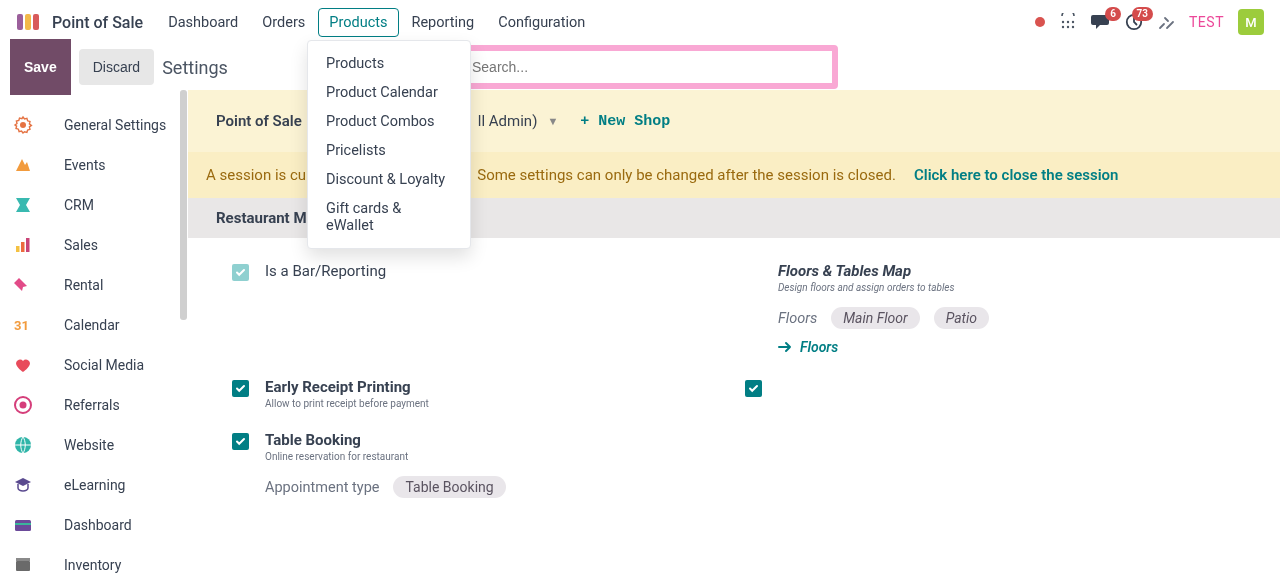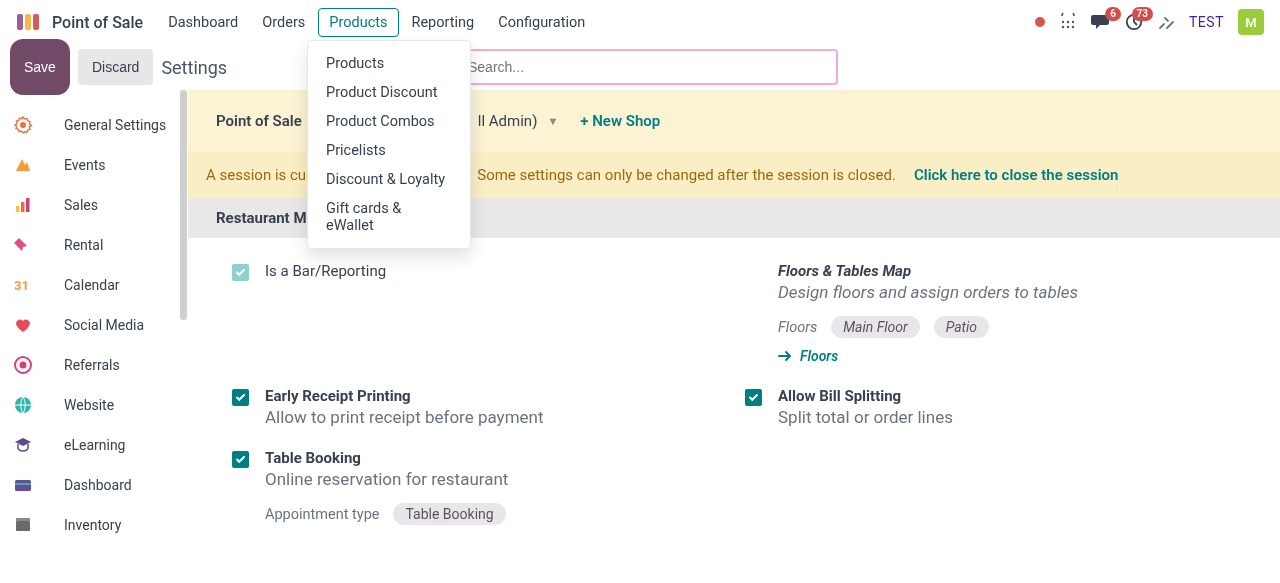--- a/index.html
+++ b/index.html
@@ -24,63 +24,63 @@
   .topnav { display:flex; align-items:center; height:44px; padding:0 16px; }
   .logo { width:24px; height:24px; margin-right:12px; display:flex; align-items:center; }
   .brand { font-size:16px; font-weight:500; color:#374151; margin-right:14px; cursor:pointer; }
   .nav-item { font-size:14.5px; color:#374151; padding:5px 10px; margin-right:2px; border-radius:4px; border:1px solid transparent; cursor:pointer; }
   .nav-item.active { border:1px solid var(--teal); color:var(--teal); }
   .topnav-right { margin-left:auto; display:flex; align-items:center; gap:14px; }
   .red-dot { width:10px; height:10px; background:#d9534f; border-radius:50%; }
   .icon-slot { position:relative; color:#4b5563; }
   .icon-slot svg { display:block; }
   .badge { position:absolute; top:-6px; right:-10px; background:#d44c4c; color:#fff; font-size:10px; font-weight:600; border-radius:8px; padding:1px 5px; line-height:12px; }
-  .test-badge { font-size:14px; color:#4c1d95; letter-spacing:0.5px; }
+  .test-badge { font-size:14px; color:#ec4899; letter-spacing:0.5px; }
   .avatar { width:26px; height:26px; border-radius:4px; background:#9ccc3c; color:#fff; display:flex; align-items:center; justify-content:center; font-size:13px; font-weight:500; }
 
   
   .dropdown { position:absolute; top:40px; left:307px; width:164px; background:#fff; border:1px solid #e5e7eb; border-radius:4px; box-shadow:0 8px 18px rgba(0,0,0,.12); padding:8px 0; z-index:50; }
   .dropdown-item { padding:6px 18px; font-size:14.5px; color:#374151; cursor:pointer; }
 
   
   .actionbar { display:flex; align-items:center; height:46px; padding:0 10px 0 10px; }
-  .btn-save { background: var(--purple); color:#fff; border:none; padding:20px 14px; border-radius:13px; font-size:14px; font-weight:400; cursor:pointer; }
+  .btn-save { background: var(--purple); color:#fff; border:none; padding:20px 14px; border-radius:0; font-size:14px; font-weight:700; cursor:pointer; }
   .btn-discard { background: var(--discard-bg); color:#374151; border:none; padding:10px 14px; border-radius:4px; font-size:14px; font-weight:500; margin-left:8px; cursor:pointer; }
   .settings-title { font-size:18px; color:#4b5563; margin-left:8px; }
   .search-wrap { margin-left:auto; }
-  .search-input { width:382px; height:34px; border:2px solid #f9a8d4; border-radius:4px; padding:16px 10px; font-size:14px; outline:none; }
+  .search-input { width:382px; height:34px; border:6px solid #f9a8d4; border-radius:4px; padding:16px 10px; font-size:14px; outline:none; }
 
   
   .body { position:absolute; top:90px; left:0; right:0; bottom:0; display:flex; }
   .sidebar { width:188px; border-right:1px solid transparent; padding-top:14px; position:relative; }
   .sidebar::after { content:""; position:absolute; top:0; right:0; width:7px; height:230px; background:#cfcfcf; border-radius:3px; }
   .side-item { display:flex; align-items:center; gap:30px; padding:8px 6px 8px 12px; margin:2px 4px 2px 0; font-size:14px; color:#374151; cursor:pointer; border-radius:4px; }
   .side-icon { width:22px; height:22px; display:flex; align-items:center; justify-content:center; }
 
   .main { flex:1; overflow:hidden; position:relative; }
 
   .pos-bar { background: var(--yellow-bg2); display:flex; align-items:center; height:62px; padding:0 28px; gap:8px; font-size:15px; color:#374151; }
   .pos-bar .small-caret { color:#888; font-size:11px; margin-left:2px; }
-  .pos-link { color: var(--teal); font-weight:600; cursor:pointer; }
+  .pos-link { color: var(--teal); font-weight:600; cursor:pointer;font-family:Liberation Mono, monospace; }
 
   .session-bar { background: var(--yellow-bg); display:flex; align-items:center; height:46px; padding:0 18px; font-size:15px; color:#9a6a0f; gap:18px; }
   .session-link { color: var(--teal); font-weight:600; cursor:pointer; }
 
   .section-header { background: var(--gray-header); height:40px; display:flex; align-items:center; padding-left:28px; font-size:15px; font-weight:700; color:#374151; }
 
   .settings-grid { display:grid; grid-template-columns: 1fr 1fr; padding:24px 40px 0 44px; column-gap:30px; row-gap:22px; max-width:1080px; }
   .setting { display:flex; gap:16px; align-items:flex-start; }
   .chk { width:17px; height:17px; border-radius:2px; display:flex; align-items:center; justify-content:center; flex-shrink:0; margin-top:2px; cursor:pointer; }
   .chk.teal { background: var(--teal); }
   .chk.light { background:#8fd0d0; }
   .chk svg { display:block; }
   .setting-body { }
   .setting-title { font-size:15px; font-weight:700; color:#374151; }
   .setting-title.normal { font-weight:400; }
-  .setting-desc { font-size:17px; color:#6b7280; margin-top:2px; }
+  .setting-desc { font-size:10px; color:#6b7280; margin-top:2px; }
   .setting-sub { margin-top:14px; display:flex; align-items:center; gap:14px; font-size:14.5px; color:#6b7280; flex-wrap:wrap; }
   .tag { background: var(--tag-bg); color:#5a5360; border-radius:14px; padding:3px 12px; font-size:14px; cursor:pointer; }
   .arrow-link { display:inline-flex; align-items:center; gap:8px; color: var(--teal); font-weight:600; margin-top:10px; cursor:pointer; }
   .arrow-link svg { display:block; }
 </style>
 </head>
 <body>
 
 <div class="topnav">
   <div class="logo">
@@ -128,21 +128,21 @@
           <path d="M3 15l4-4m1-6l3 3m-1 7l6-6" stroke="#6b7280" stroke-width="1.8" stroke-linecap="round"></path>
         </svg>
     </span>
     <span class="test-badge">TEST</span>
     <span class="avatar">M</span>
   </div>
 </div>
 
 <div class="dropdown">
   <div class="dropdown-item">Products</div>
-  <div class="dropdown-item">Product Discount</div>
+  <div class="dropdown-item">Product Calendar</div>
   <div class="dropdown-item">Product Combos</div>
   <div class="dropdown-item">Pricelists</div>
   <div class="dropdown-item">Discount &amp; Loyalty</div>
   <div class="dropdown-item">Gift cards &amp; eWallet</div>
 </div>
 
 <div class="actionbar">
   <button class="btn-save">Save</button>
   <button class="btn-discard">Discard</button>
   <div class="settings-title">Settings</div>
@@ -162,20 +162,28 @@
         </span>
       <span>General Settings</span>
     </div>
     <div class="side-item">
       <span class="side-icon">
           <svg width="20" height="20" viewBox="0 0 20 20">
             <path d="M3 16L9 4l3 6 2-3 3 9H3z" fill="#f29b3d"></path>
           </svg>
         </span>
       <span>Events</span>
+    </div>
+    <div class="side-item">
+      <span class="side-icon">
+          <svg width="20" height="20" viewBox="0 0 20 20">
+            <path d="M3 3h14l-4 7 4 7H3l4-7-4-7z" fill="#39b9b0"></path>
+          </svg>
+        </span>
+      <span>CRM</span>
     </div>
     <div class="side-item">
       <span class="side-icon">
           <svg width="20" height="20" viewBox="0 0 20 20">
             <rect x="3" y="11" width="3.5" height="6" fill="#f4c142"></rect>
             <rect x="8" y="7" width="3.5" height="10" fill="#ec6b3e"></rect>
             <rect x="13" y="3" width="3.5" height="14" fill="#c94477"></rect>
           </svg>
         </span>
       <span>Sales</span>
@@ -315,24 +323,20 @@
           <div class="setting-desc">Allow to print receipt before payment</div>
         </div>
       </div>
 
       <div class="setting">
         <div class="chk teal">
             <svg width="11" height="11" viewBox="0 0 11 11">
               <path d="M2 5.5l2.2 2.3L9 3" stroke="#fff" stroke-width="2" fill="none" stroke-linecap="round"></path>
             </svg>
           </div>
-        <div class="setting-body">
-          <div class="setting-title">Allow Bill Splitting</div>
-          <div class="setting-desc">Split total or order lines</div>
-        </div>
       </div>
 
       <div class="setting">
         <div class="chk teal">
             <svg width="11" height="11" viewBox="0 0 11 11">
               <path d="M2 5.5l2.2 2.3L9 3" stroke="#fff" stroke-width="2" fill="none" stroke-linecap="round"></path>
             </svg>
           </div>
         <div class="setting-body">
           <div class="setting-title">Table Booking</div>

